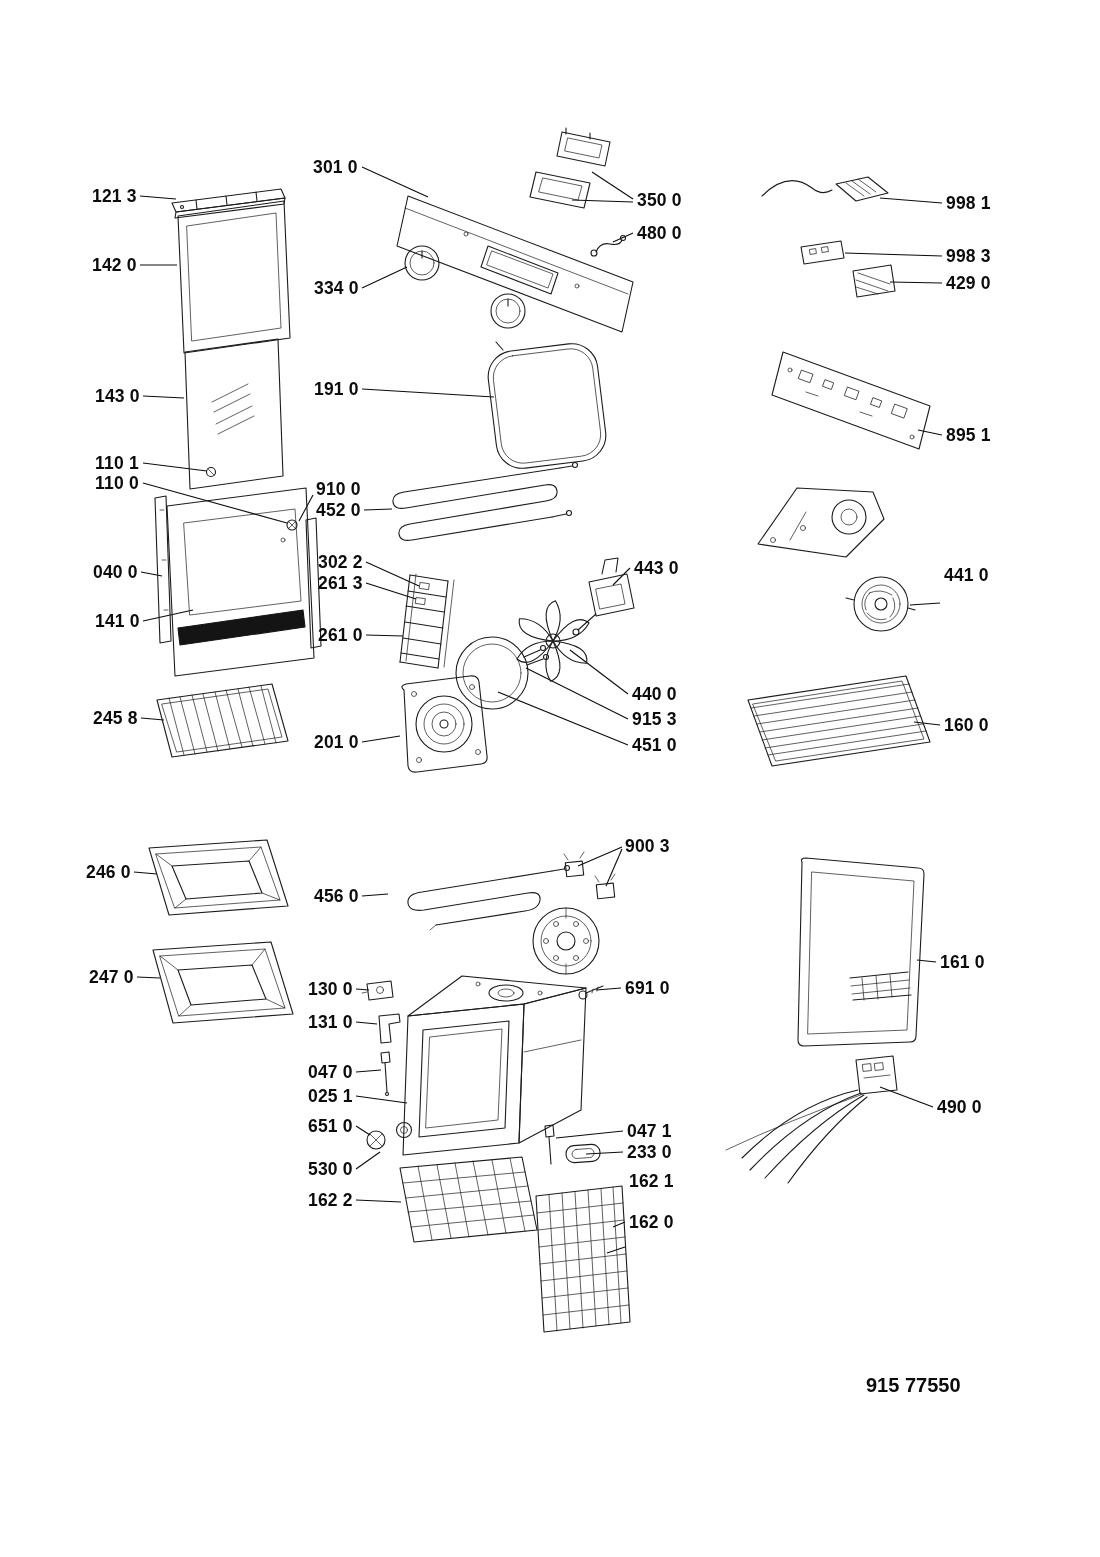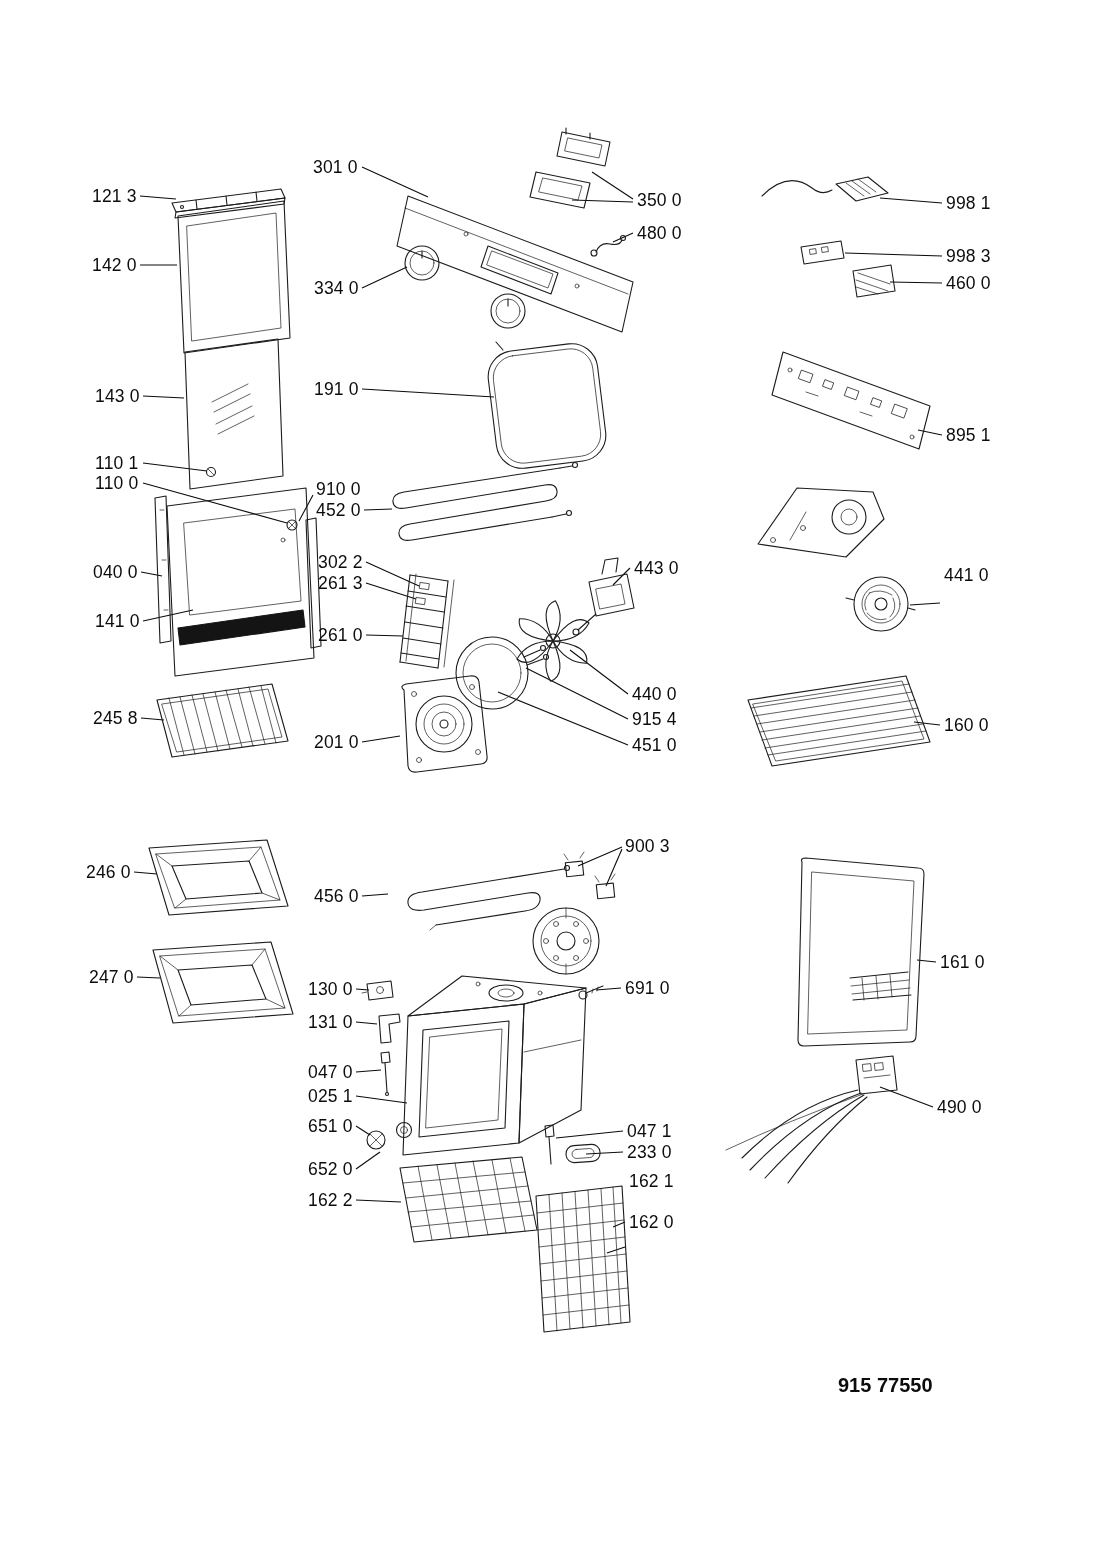--- a/index.html
+++ b/index.html
@@ -3,21 +3,21 @@
 <meta charset="utf-8">
 <style>
   html,body{margin:0;padding:0;background:#ffffff;}
   .canvas{position:relative;width:1100px;height:1557px;background:#ffffff;
           font-family:"Liberation Sans",sans-serif;overflow:hidden;}
   svg.art-layer{position:absolute;left:0;top:0;}
   .art{stroke:#1c1c1c;fill:none;stroke-width:1.1;stroke-linecap:round;stroke-linejoin:round;}
   .thin{stroke-width:0.7;}
   .dark{fill:#141414;stroke:#141414;}
   .leader{stroke:#0c0c0c;stroke-width:1.1;}
-  .lbl{position:absolute;font-weight:normal;font-size:17.5px;line-height:18px;
+  .lbl{position:absolute;font-weight:bold;font-size:17.5px;line-height:18px;
        color:#0c0c0c;letter-spacing:.2px;white-space:nowrap;}
   .footer{position:absolute;font-weight:bold;font-size:20px;color:#0c0c0c;white-space:nowrap;}
 </style>
 </head>
 <body>
 
 <div class="canvas">
 
   <svg class="art-layer" width="1100" height="1557" viewBox="0 0 1100 1557">
     <defs>
@@ -481,39 +481,39 @@
     <div class="lbl" style="left:318px;top:553px">302 2</div>
     <div class="lbl" style="left:318px;top:574px">261 3</div>
     <div class="lbl" style="left:318px;top:626px">261 0</div>
     <div class="lbl" style="left:314px;top:733px">201 0</div>
     <div class="lbl" style="left:314px;top:887px">456 0</div>
     <div class="lbl" style="left:308px;top:980px">130 0</div>
     <div class="lbl" style="left:308px;top:1013px">131 0</div>
     <div class="lbl" style="left:308px;top:1063px">047 0</div>
     <div class="lbl" style="left:308px;top:1087px">025 1</div>
     <div class="lbl" style="left:308px;top:1117px">651 0</div>
-    <div class="lbl" style="left:308px;top:1160px">652 0</div>
+    <div class="lbl" style="left:308px;top:1160px">530 0</div>
     <div class="lbl" style="left:308px;top:1191px">162 2</div>
     <div class="lbl" style="left:637px;top:191px">350 0</div>
     <div class="lbl" style="left:637px;top:224px">480 0</div>
     <div class="lbl" style="left:634px;top:559px">443 0</div>
     <div class="lbl" style="left:632px;top:685px">440 0</div>
-    <div class="lbl" style="left:632px;top:710px">915 4</div>
+    <div class="lbl" style="left:632px;top:710px">915 3</div>
     <div class="lbl" style="left:632px;top:736px">451 0</div>
     <div class="lbl" style="left:625px;top:837px">900 3</div>
     <div class="lbl" style="left:625px;top:979px">691 0</div>
     <div class="lbl" style="left:627px;top:1122px">047 1</div>
     <div class="lbl" style="left:627px;top:1143px">233 0</div>
     <div class="lbl" style="left:629px;top:1213px">162 0</div>
     <div class="lbl" style="left:629px;top:1172px">162 1</div>
     <div class="lbl" style="left:946px;top:194px">998 1</div>
     <div class="lbl" style="left:946px;top:247px">998 3</div>
-    <div class="lbl" style="left:946px;top:274px">460 0</div>
+    <div class="lbl" style="left:946px;top:274px">429 0</div>
     <div class="lbl" style="left:946px;top:426px">895 1</div>
     <div class="lbl" style="left:944px;top:566px">441 0</div>
     <div class="lbl" style="left:944px;top:716px">160 0</div>
     <div class="lbl" style="left:940px;top:953px">161 0</div>
     <div class="lbl" style="left:937px;top:1098px">490 0</div>
   </div>
 
-  <div class="footer" style="left:838px;top:1374px">915 77550</div>
+  <div class="footer" style="left:866px;top:1374px">915 77550</div>
 
 </div>
 
 </body></html>

